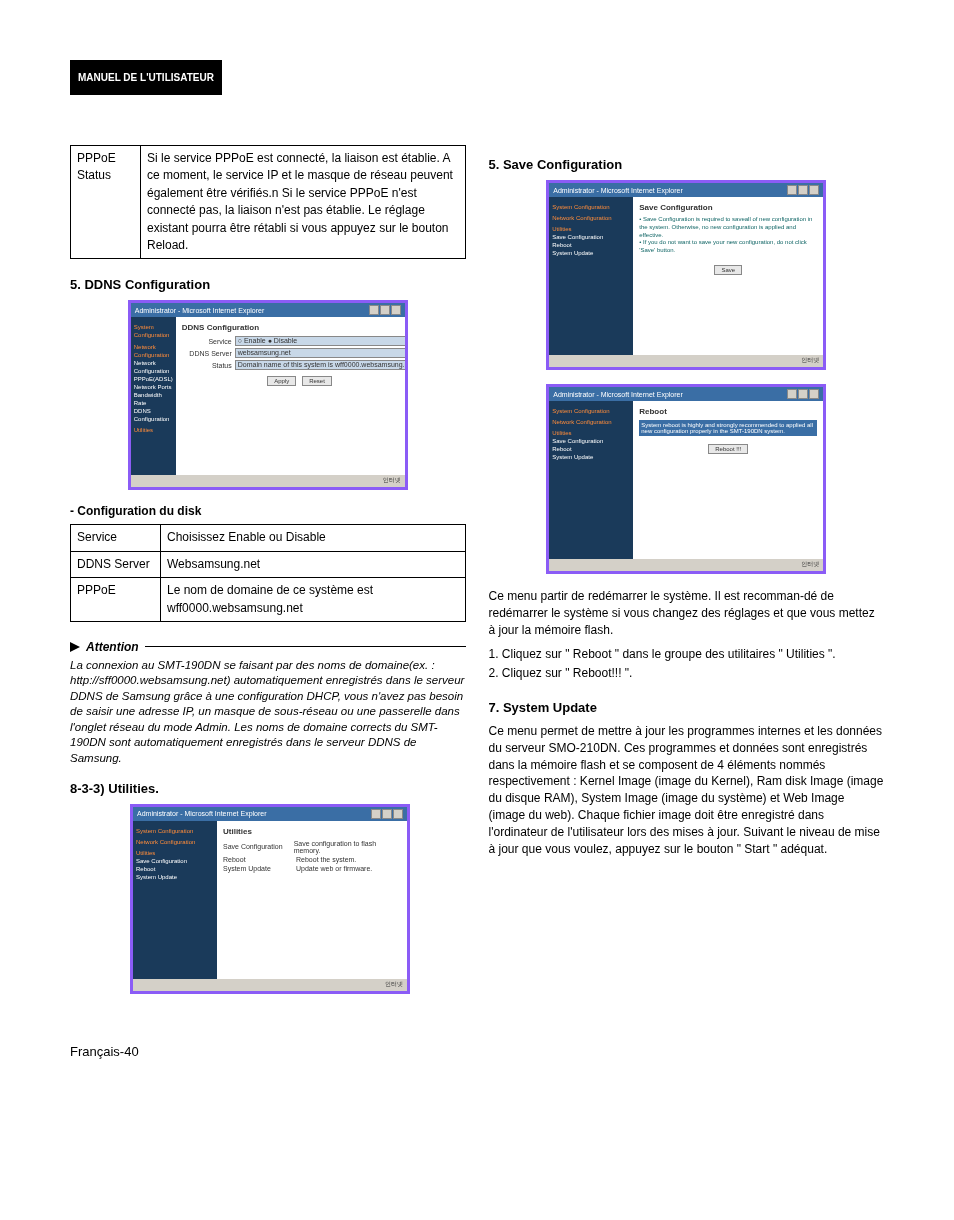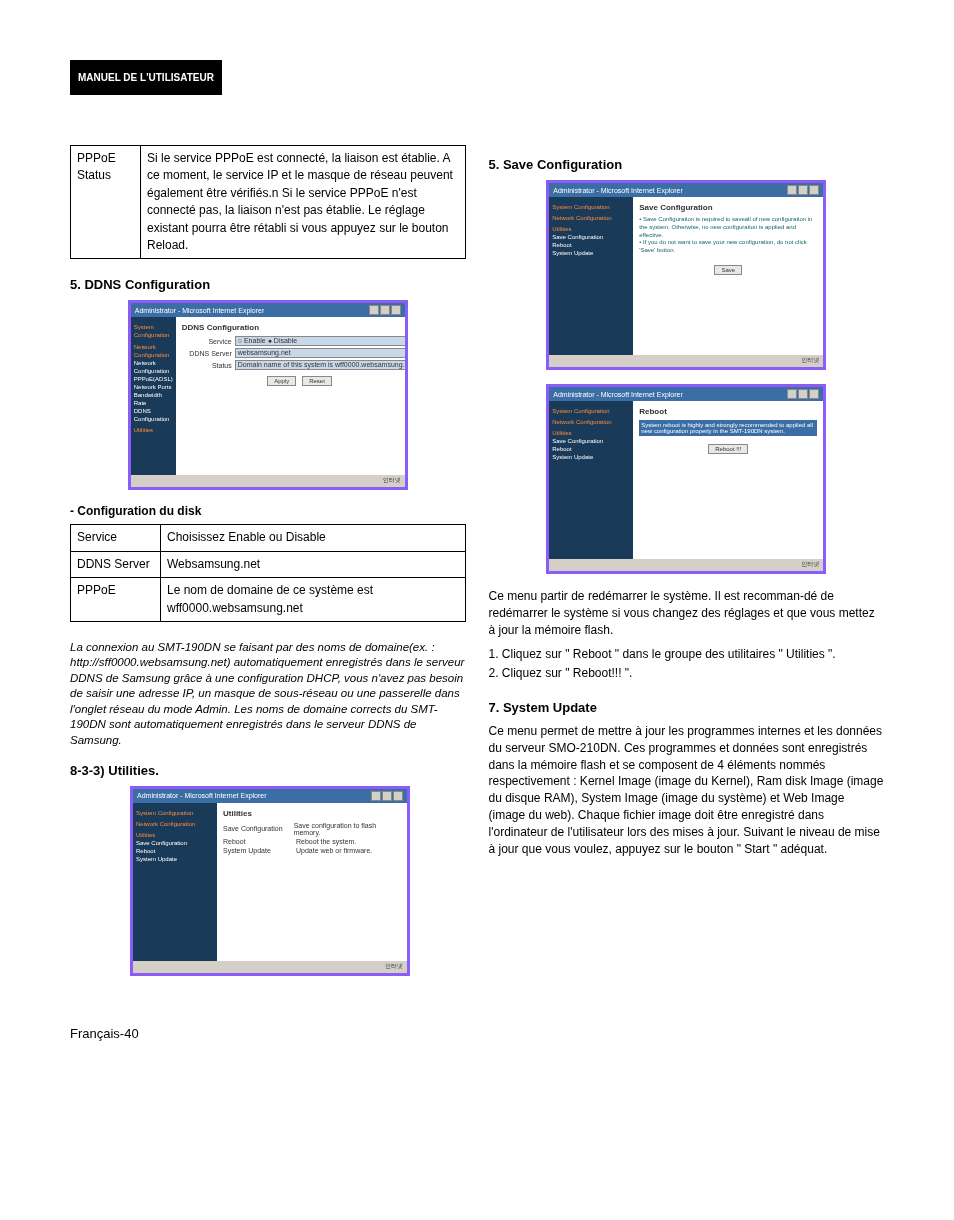--- a/index.html
+++ b/index.html
@@ -216,20 +216,25 @@
             <td>Websamsung.net</td>
           </tr>
       <tr>
             <td>PPPoE</td>
             <td>Le nom de domaine de ce système est wff0000.websamsung.net</td>
           </tr>
     </tbody>
       </table>
 
     <div class="attention-box">
+      <div class="attention-head">
+        <span class="arrow"></span>
+        <span class="label">Attention</span>
+        <span class="rule"></span>
+      </div>
       <div class="attention-body">La connexion au SMT-190DN se faisant par des noms de domaine(ex. : http://sff0000.websamsung.net) automatiquement enregistrés dans le serveur DDNS de Samsung grâce à une configuration DHCP, vous n'avez pas besoin de saisir une adresse IP, un masque de sous-réseau ou une passerelle dans l'onglet réseau du mode Admin. Les noms de domaine corrects du SMT-190DN sont automatiquement enregistrés dans le serveur DDNS de Samsung.</div>
     </div>
 
     <div class="section-heading">8-3-3) Utilities.</div>
 
     <div class="screenshot" style="margin-left:60px">
       <div class="titlebar">
         <span>Administrator - Microsoft Internet Explorer</span>
         <span class="titlebuttons">
             <span></span>

